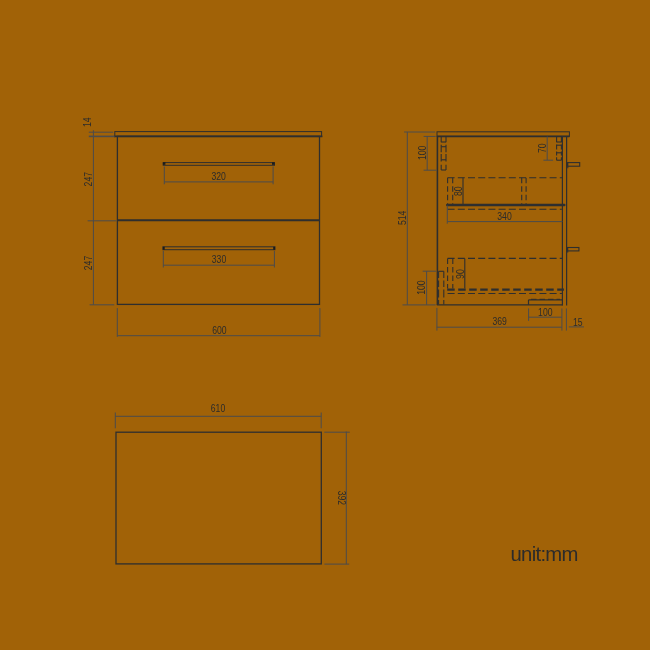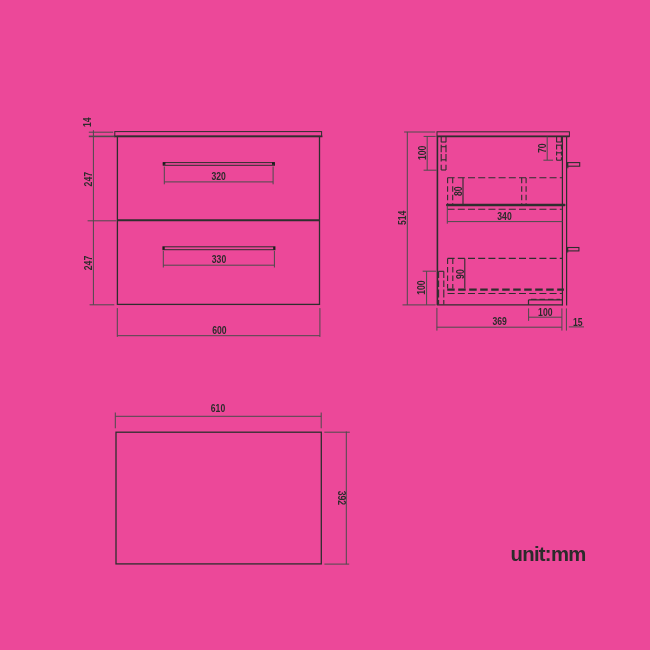--- a/index.html
+++ b/index.html
@@ -1,16 +1,16 @@
 <!DOCTYPE html>
 <html><head>
 <meta charset="utf-8">
 <style>
   html,body{margin:0;padding:0;background:#ffffff;}
-  .wrap{width:650px;height:650px;position:relative;background:#ec4899;font-weight:bold;}
+  .wrap{width:650px;height:650px;position:relative;background:#a16207;}
   svg{display:block;}
   text{font-family:"Liberation Sans", sans-serif;fill:#2b2b2b;}
 </style>
 </head>
 <body>
 <div class="wrap">
 <svg width="650" height="650" viewBox="0 0 650 650">
 <g fill="none" stroke="#2e2e2e" stroke-width="1.2">
 
 <g>

